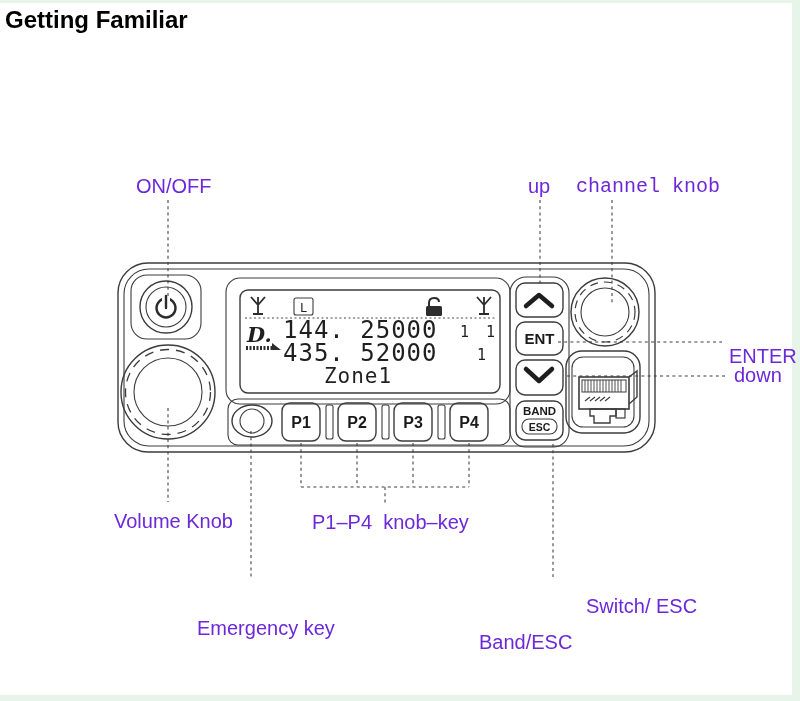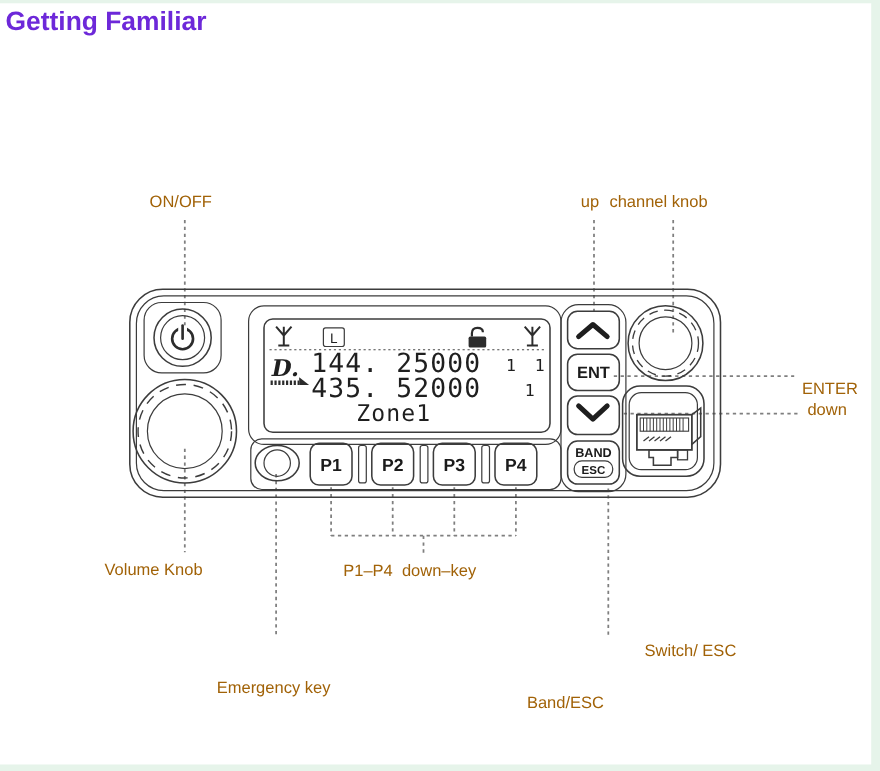--- a/index.html
+++ b/index.html
@@ -6,23 +6,23 @@
   body{
     width:800px;height:701px;position:relative;background:#ffffff;
     font-family:"Liberation Sans", sans-serif;color:#2b2b2b;overflow:hidden;
   }
   .accent-strip{position:absolute;background:#e6f4ea;}
   #strip-top{left:0;top:0;width:800px;height:3px;}
   #strip-right{right:0;top:0;width:8px;height:701px;}
   #strip-bottom{left:0;bottom:0;width:800px;height:6px;}
   .page-title{
     position:absolute;left:5px;top:6px;font-size:24px;font-weight:bold;
-    color:#6d28d9;letter-spacing:0px;
+    color:#000000;letter-spacing:0px;
   }
-  .label{position:absolute;font-size:15px;color:#a16207;white-space:pre;}
+  .label{position:absolute;font-size:20px;color:#6d28d9;white-space:pre;}
   svg{position:absolute;left:0;top:0;}
   .art{stroke:#3c3c3c;fill:none;stroke-width:1.4;}
   .thin{stroke-width:1.1;}
   .dotted{stroke:#7f7f7f;stroke-width:1.6;stroke-dasharray:3 3.2;fill:none;}
   .lcdtext{font-family:"DejaVu Sans Mono", monospace;fill:#1f1f1f;}
   .btnlabel{font-family:"Liberation Sans", sans-serif;font-weight:bold;fill:#1b1b1b;}
   .logoD{font-family:"DejaVu Serif", serif;font-weight:bold;font-style:italic;fill:#1f1f1f;}
 </style>
 </head>
 <body>
@@ -179,20 +179,20 @@
       <path stroke-width="1.2" d="M585,401 l5,-4 M590,401 l5,-4 M595,401 l5,-4 M600,401 l5,-4 M605,401 l5,-4"></path>
       <path stroke-width="1.4" d="M629,377 L637,371 L637,397 L629,404"></path>
       <path stroke-width="1.4" d="M590,409 h26 v7 h-6 v7 h-16 v-7 h-4 z"></path>
       <rect x="616" y="409" width="9" height="9" stroke-width="1.2"></rect>
     </g>
   </g>
 </svg>
 
 <div class="label" style="left:136px;top:175px;">ON/OFF</div>
 <div class="label" style="left:528px;top:175px;">up</div>
-<div class="label" style="left:554px;top:175px;">channel knob</div>
+<div class="label" style="left:576px;top:175px;font-family:Liberation Mono, monospace;">channel knob</div>
 <div class="label" style="left:729px;top:345px;">ENTER</div>
 <div class="label" style="left:734px;top:364px;">down</div>
-<div class="label" style="left:95px;top:510px;">Volume Knob</div>
-<div class="label" style="left:312px;top:511px;">P1–P4  down–key</div>
+<div class="label" style="left:114px;top:510px;">Volume Knob</div>
+<div class="label" style="left:312px;top:511px;">P1–P4  knob–key</div>
 <div class="label" style="left:197px;top:617px;">Emergency key</div>
 <div class="label" style="left:479px;top:583px;margin-top:48px;">Band/ESC</div>
-<div class="label" style="left:586px;top:583px;">Switch/ ESC</div>
+<div class="label" style="left:586px;top:595px;">Switch/ ESC</div>
 
 </body></html>

